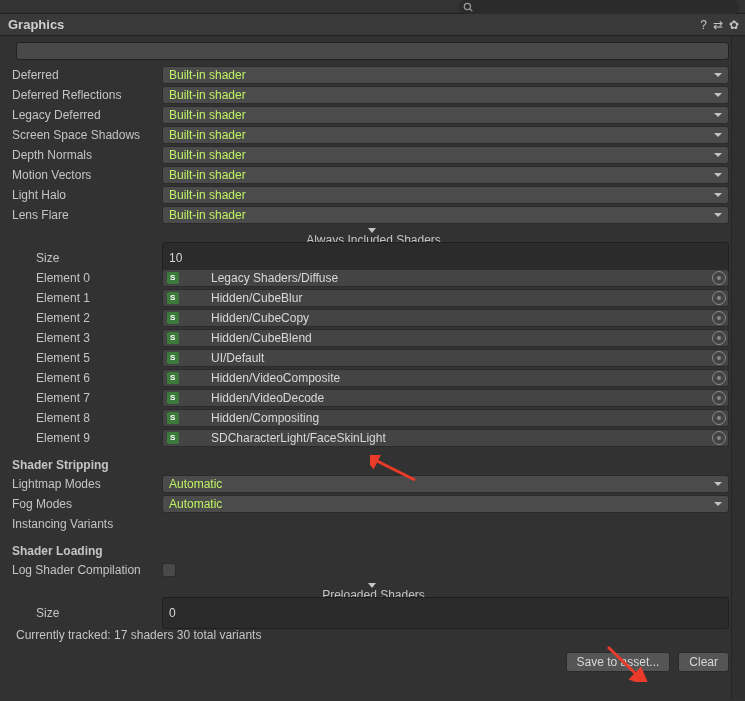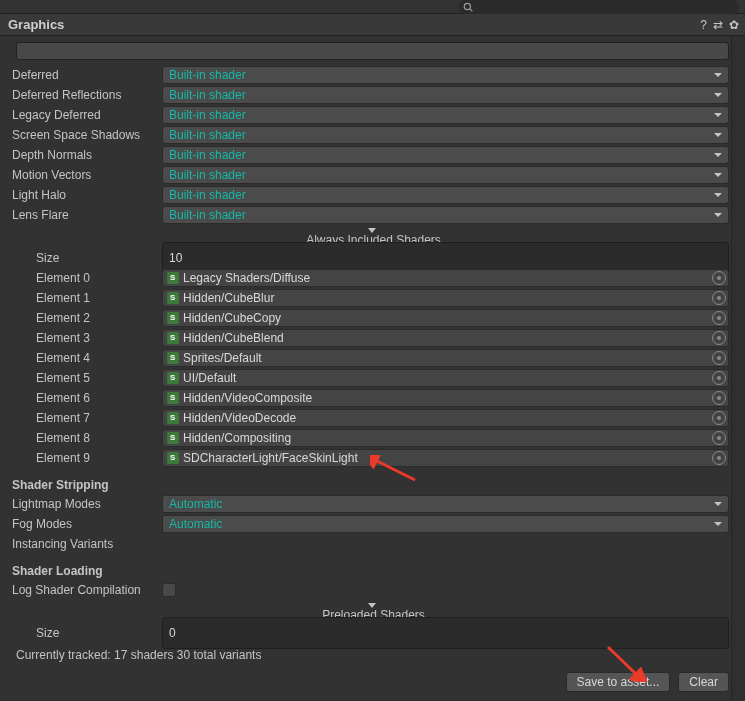--- a/index.html
+++ b/index.html
@@ -92,21 +92,21 @@
   .dropdown {
     flex: 1;
     height: 18px;
     background: #4b4b4b;
     border: 1px solid #2b2b2b;
     border-radius: 3px;
     display: flex;
     align-items: center;
     justify-content: space-between;
     padding: 0 6px;
-    color: #14b8a6;
+    color: #bef264;
     font-size: 12px;
     margin-right: 6px;
   }
   .dropdown .caret {
     width: 0; height: 0;
     border-left: 4px solid transparent;
     border-right: 4px solid transparent;
     border-top: 4px solid #c4c4c4;
   }
   .textinput {
@@ -126,20 +126,21 @@
     height: 18px;
     background: #444444;
     border: 1px solid #2b2b2b;
     border-radius: 3px;
     display: flex;
     align-items: center;
     padding: 0 2px 0 4px;
     color: #d8d8d8;
     margin-right: 6px;
     position: relative;
+    gap: 28px;
   }
   .shader-icon {
     width: 12px; height: 12px;
     background: #3b7a3b;
     border-radius: 2px;
     margin-right: 4px;
     flex-shrink: 0;
     position: relative;
   }
   .shader-icon::after {
@@ -336,28 +337,20 @@
           <span class="shader-icon"></span>
           <span>Hidden/CubeCopy</span>
           <span class="picker"></span>
         </div>
       </div>
       <div class="row">
         <span class="label indent2">Element 3</span>
         <div class="objfield">
           <span class="shader-icon"></span>
           <span>Hidden/CubeBlend</span>
-          <span class="picker"></span>
-        </div>
-      </div>
-      <div class="row">
-        <span class="label indent2">Element 4</span>
-        <div class="objfield">
-          <span class="shader-icon"></span>
-          <span>Sprites/Default</span>
           <span class="picker"></span>
         </div>
       </div>
       <div class="row">
         <span class="label indent2">Element 5</span>
         <div class="objfield">
           <span class="shader-icon"></span>
           <span>UI/Default</span>
           <span class="picker"></span>
         </div>

